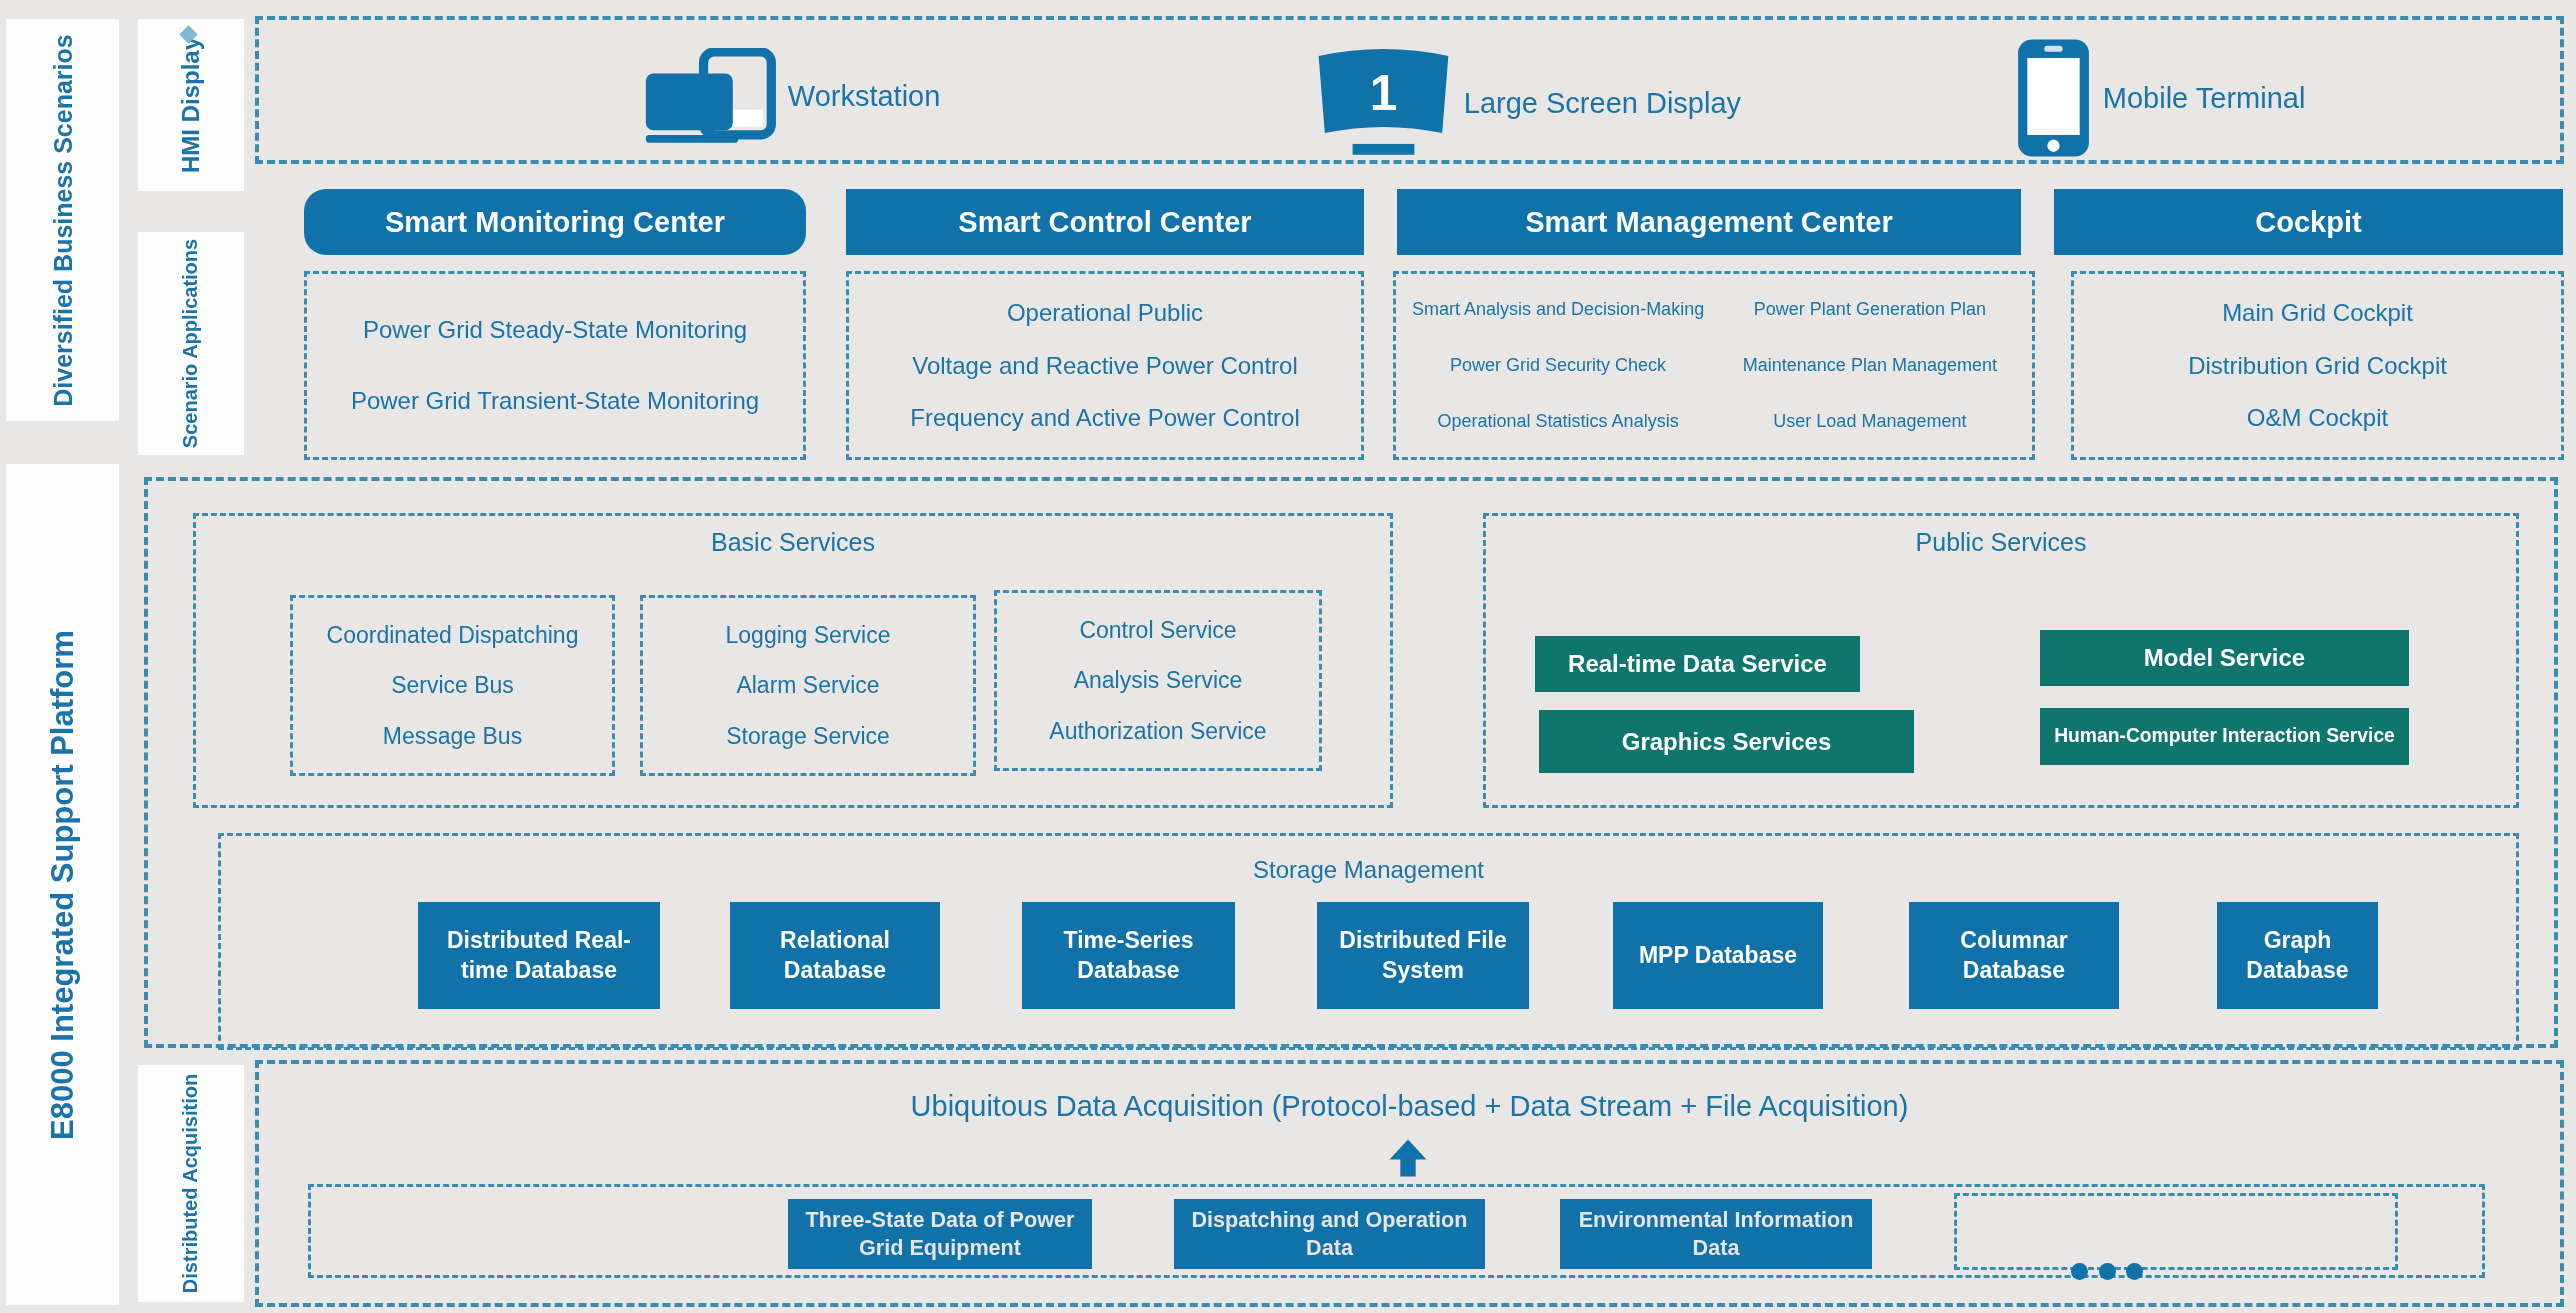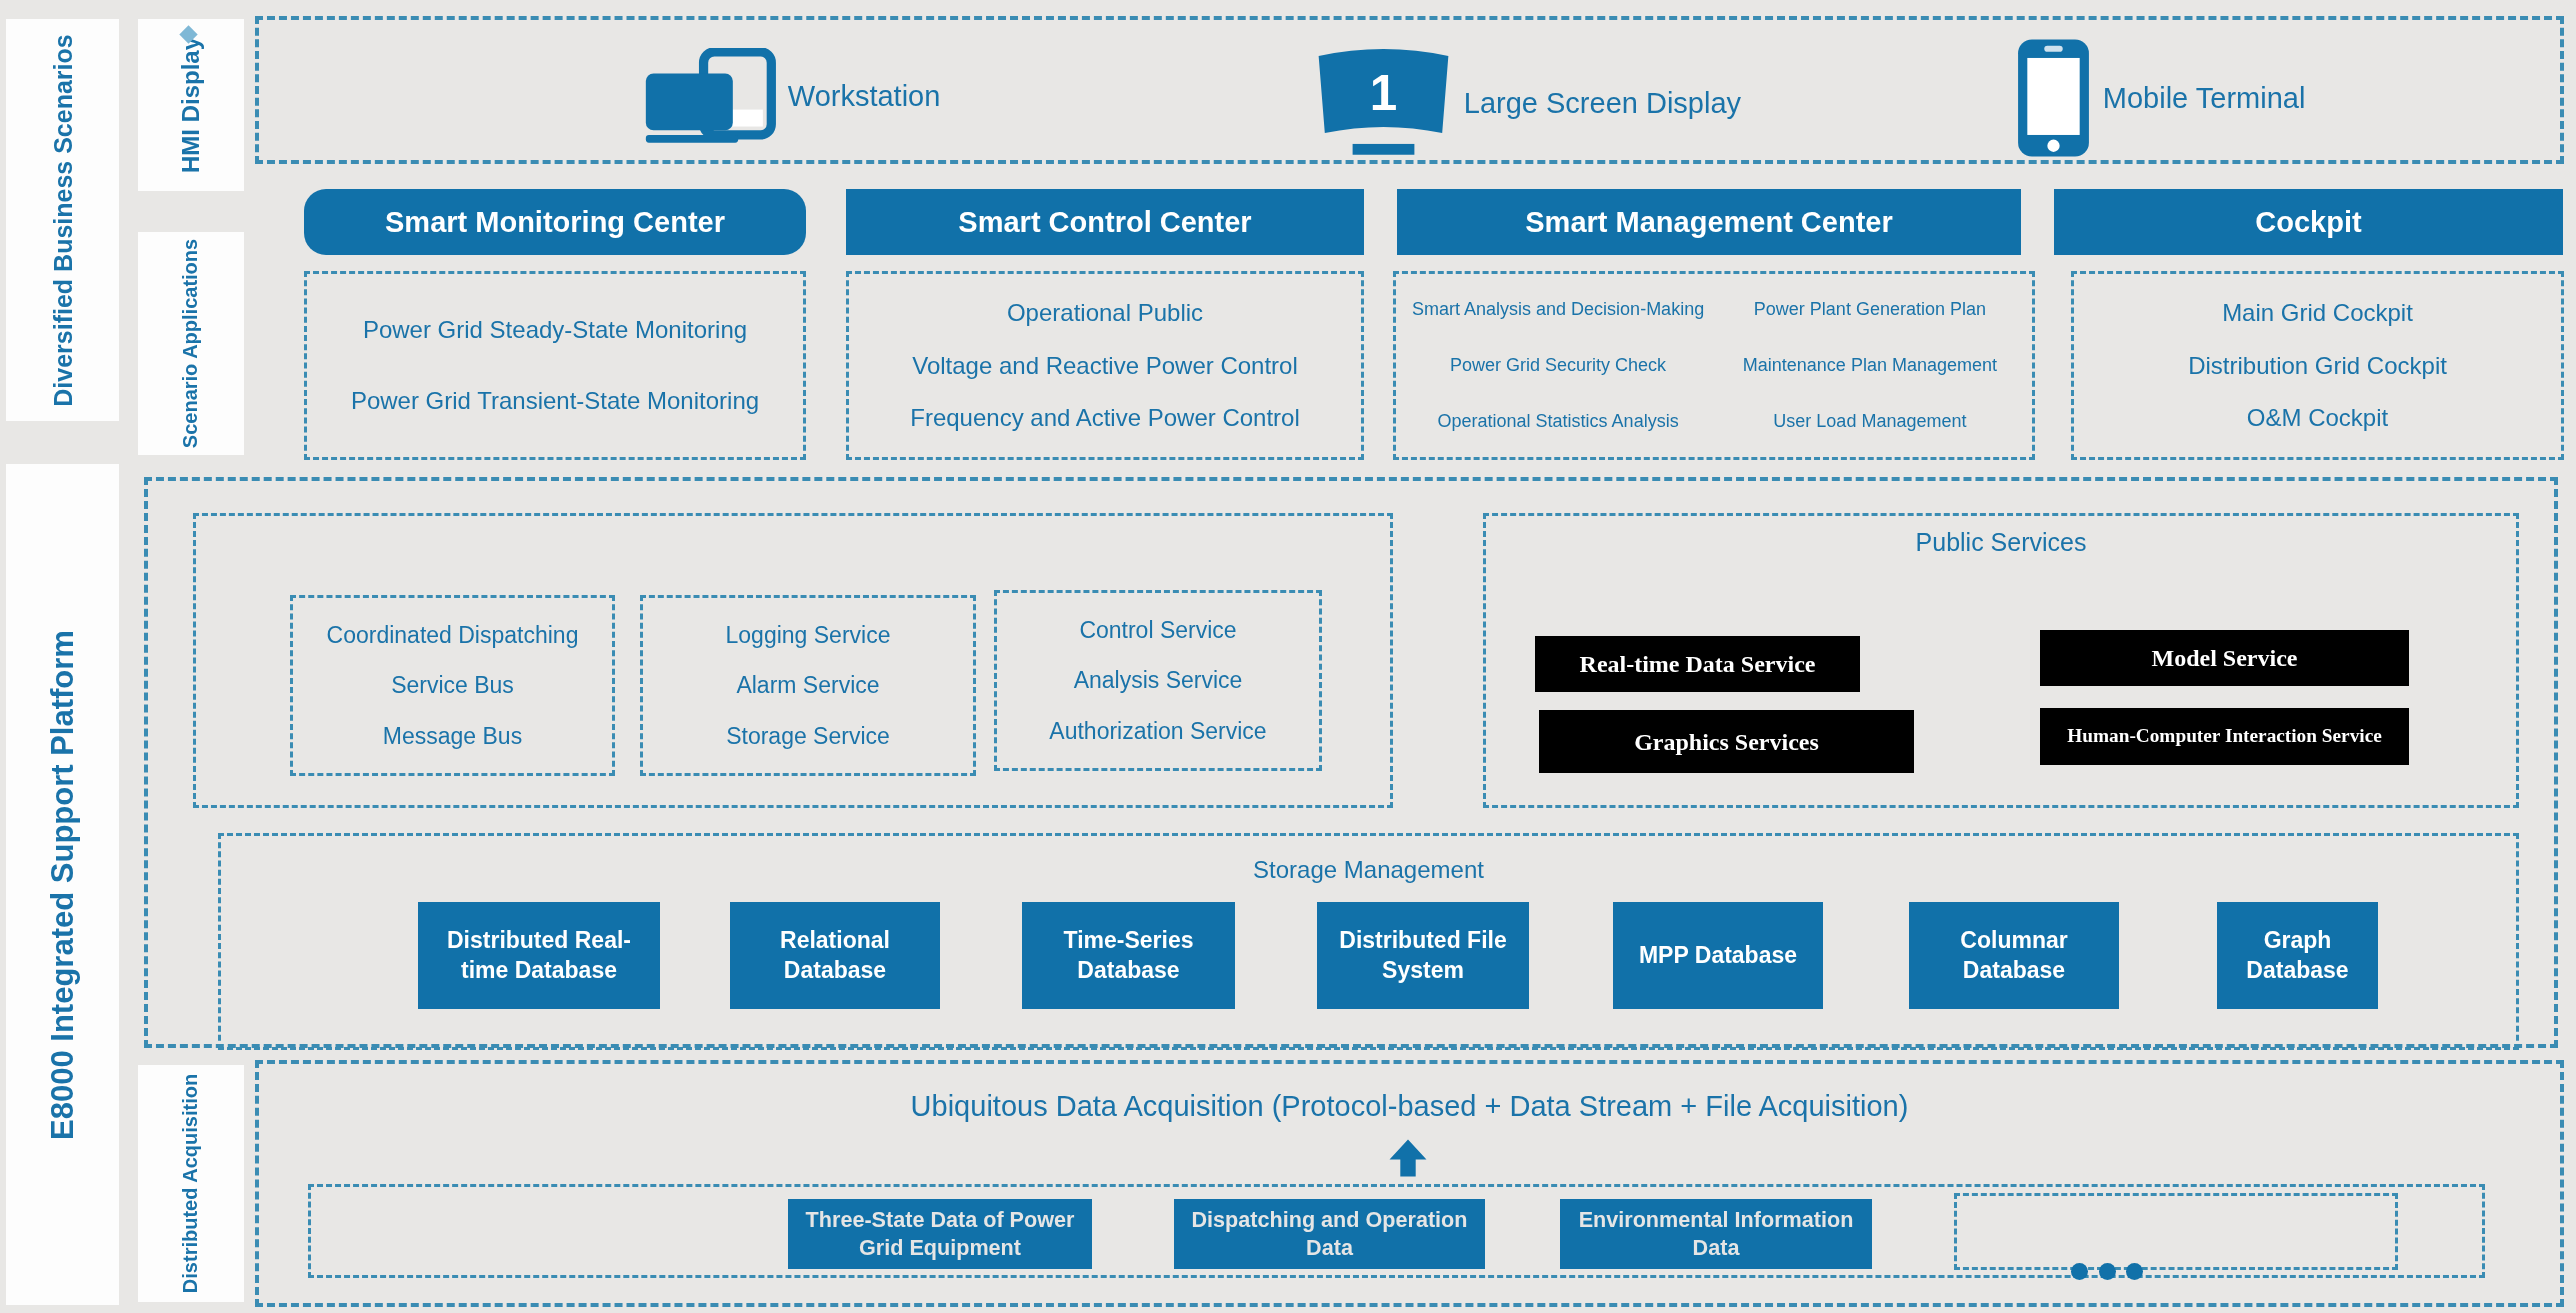--- a/index.html
+++ b/index.html
@@ -5,21 +5,21 @@
   html,body{margin:0;padding:0;background:#e8e7e5;font-family:"Liberation Sans",sans-serif;}
   #canvas{position:relative;width:2576px;height:1314px;background:#e8e7e5;overflow:hidden;}
   .abs{position:absolute;}
   .strip{position:absolute;background:#fdfdfd;display:flex;align-items:center;justify-content:center;}
   .vtext{transform:rotate(-90deg);white-space:nowrap;color:#1a73a9;font-weight:bold;}
   .dashed{border:4.6px dashed #3a8cb3;box-sizing:border-box;}
   .dashed-thin{border:3.9px dashed #3a8cb3;box-sizing:border-box;}
   .bar{position:absolute;background:#1171a9;color:#fff;display:flex;align-items:center;justify-content:center;font-weight:bold;font-size:29px;}
   .itemcol{position:absolute;display:flex;flex-direction:column;justify-content:space-evenly;align-items:center;color:#1a73a9;font-size:24px;text-align:center;}
   .title-center{position:absolute;left:0;right:0;text-align:center;color:#1a73a9;font-size:25px;}
-  .bluebtn{position:absolute;background:#000000;color:#fff;display:flex;align-items:center;justify-content:center;text-align:center;font-weight:600;font-size:24px;line-height:1.25;font-family:Liberation Serif, serif;}
+  .bluebtn{position:absolute;background:#0f766e;color:#fff;display:flex;align-items:center;justify-content:center;text-align:center;font-weight:600;font-size:24px;line-height:1.25;}
   .dbbox{position:absolute;background:#1171a9;color:#fff;display:flex;align-items:center;justify-content:center;text-align:center;font-weight:600;font-size:23px;line-height:1.3;padding:0 10.8px;box-sizing:border-box;}
   .datbox{position:absolute;background:#1171a9;color:#e5e5e5;display:flex;align-items:center;justify-content:center;text-align:center;font-weight:bold;font-size:21.6px;line-height:1.3;}
   .hmi-group{position:absolute;display:flex;align-items:center;gap:10.8px;color:#1a73a9;font-size:29px;}
   .mgmt-grid{position:absolute;display:grid;grid-template-columns:1fr 1fr;grid-template-rows:1fr 1fr 1fr;align-items:center;justify-items:center;color:#1a73a9;font-size:18px;text-align:center;padding:7.7px 6.2px;box-sizing:border-box;}
   .dot{width:17px;height:17px;border-radius:50%;background:#1171a9;}
   .dots{position:absolute;bottom:-12.4px;left:26%;display:flex;gap:10.8px;}
   .diamond{position:absolute;width:13px;height:13px;background:#7fb8d6;transform:rotate(45deg);}
 </style>
 </head>
 <body>
@@ -111,20 +111,21 @@
 
   <div class="itemcol dashed-thin" style="left:2071px;top:271px;width:493px;height:189px;">
     <span>Main Grid Cockpit</span>
     <span>Distribution Grid Cockpit</span>
     <span>O&amp;M Cockpit</span>
   </div>
 
   <div class="abs dashed" style="left:144px;top:477px;width:2414px;height:571px;">
 
     <div class="abs dashed-thin" style="left:45px;top:32px;width:1200px;height:295px;">
+      <div class="title-center" style="top:12.4px;">Basic Services</div>
       <div class="itemcol dashed-thin" style="left:94px;top:79px;width:325px;height:181px;font-size:23px;">
         <span>Coordinated Dispatching</span>
         <span>Service Bus</span>
         <span>Message Bus</span>
       </div>
       <div class="itemcol dashed-thin" style="left:444px;top:79px;width:336px;height:181px;font-size:23px;">
         <span>Logging Service</span>
         <span>Alarm Service</span>
         <span>Storage Service</span>
       </div>

